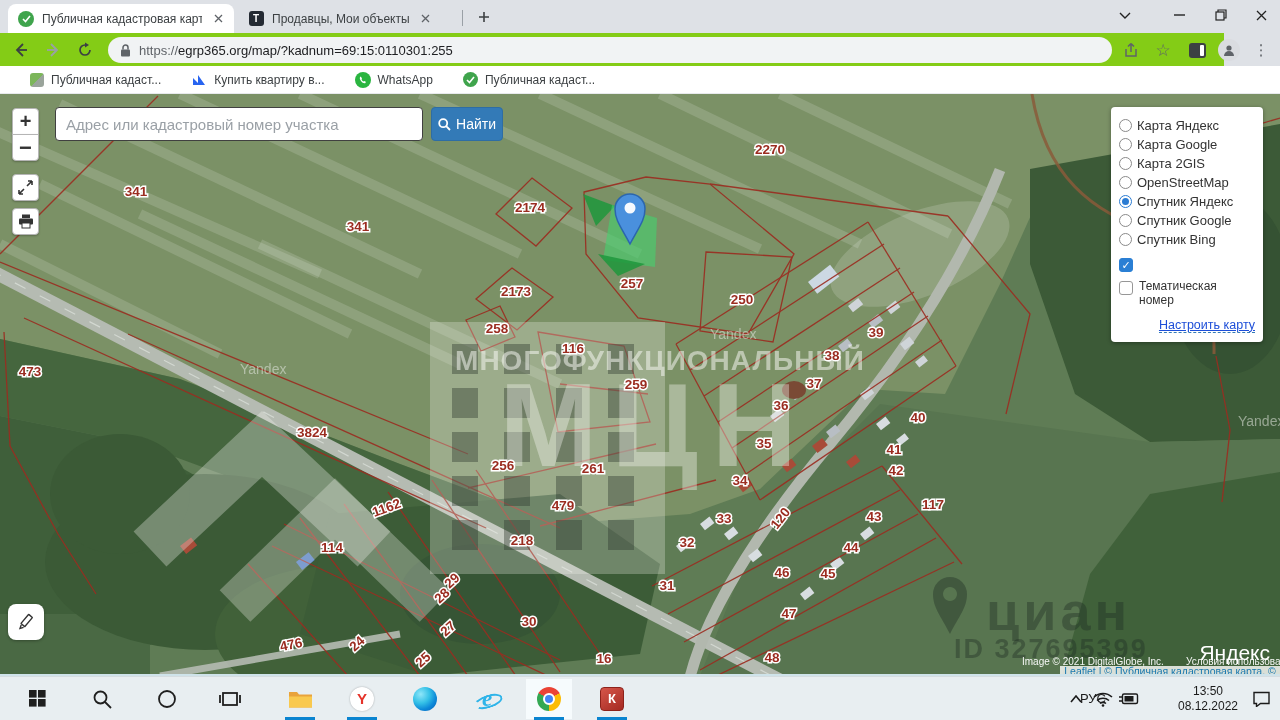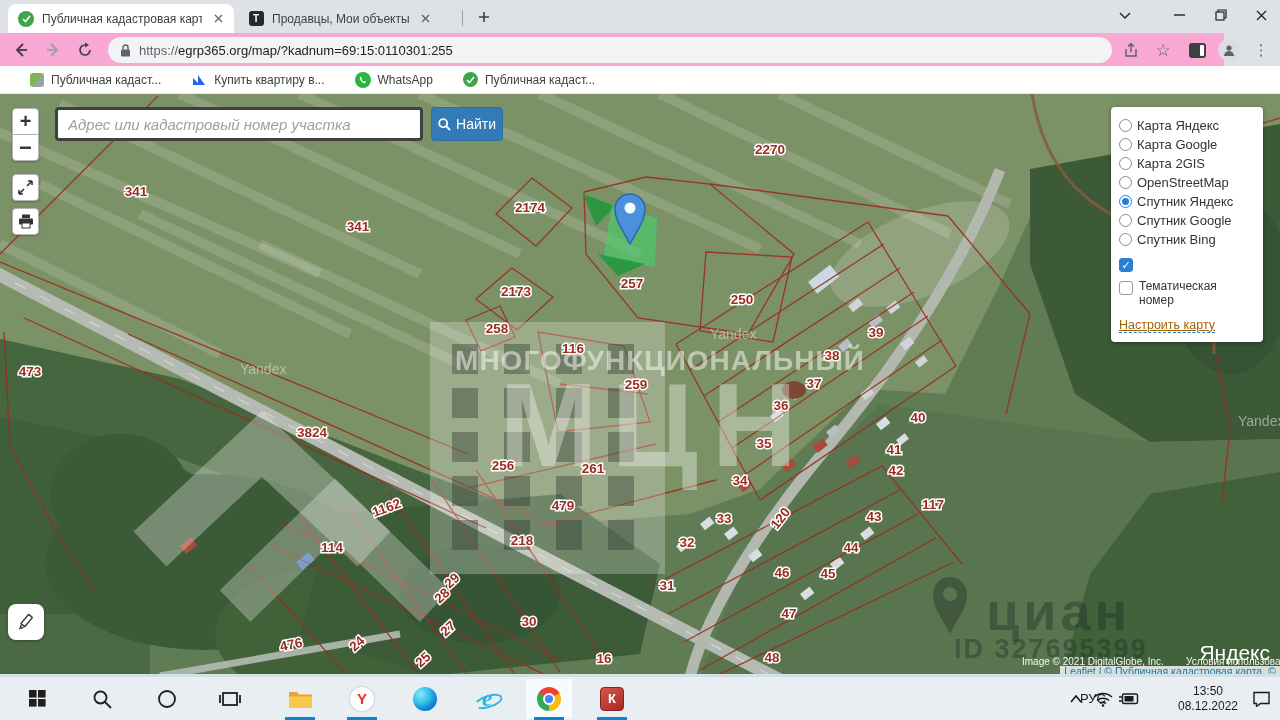--- a/index.html
+++ b/index.html
@@ -15,21 +15,21 @@
   .tab .title{white-space:nowrap;overflow:hidden;max-width:160px;margin:0 8px;}
   .favicon{width:16px;height:16px;flex:0 0 16px;display:flex;align-items:center;justify-content:center;}
   .fav-check{width:16px;height:16px;border-radius:50%;background:#3fa44c;display:flex;align-items:center;justify-content:center;}
   .fav-dark{width:15px;height:15px;border-radius:3px;background:#242a33;color:#fff;font-size:10px;font-weight:bold;
             display:flex;align-items:center;justify-content:center;}
   .tab-close{width:16px;height:16px;border-radius:50%;display:flex;align-items:center;justify-content:center;}
   .tab-divider{position:absolute;top:10px;left:462px;width:1px;height:16px;background:#9aa0a6;}
   .newtab{position:absolute;top:7px;left:474px;width:20px;height:20px;display:flex;align-items:center;justify-content:center;}
   .winctl{position:absolute;top:0;height:30px;width:34px;display:flex;align-items:center;justify-content:center;}
 
-  #toolbar{position:absolute;top:33px;left:0;width:1224px;height:33px;background:#f9a8d4;}
+  #toolbar{position:absolute;top:33px;left:0;width:1224px;height:33px;background:#84cc16;}
   .navic{position:absolute;top:4px;width:26px;height:26px;display:flex;align-items:center;justify-content:center;border-radius:50%;}
   #urlbar{position:absolute;top:4px;left:108px;width:1004px;height:26px;background:#f1f3f4;border-radius:13px;
           display:flex;align-items:center;padding:0 12px;font-size:13px;color:#202124;}
   #urlbar .scheme{color:#5f6368;}
   #toolbar .right-ic{position:absolute;top:4px;width:26px;height:26px;display:flex;align-items:center;justify-content:center;}
   .avatar-circle{width:22px;height:22px;border-radius:50%;background:#dadce0;display:flex;align-items:center;justify-content:center;}
   .dots{font-size:15px;color:#5f6368;letter-spacing:0;}
 
   #bookmarksbar{position:absolute;top:66px;left:0;width:1280px;height:28px;background:#fff;
                 display:flex;align-items:center;padding-left:30px;gap:30px;border-bottom:1px solid #e8eaed;}
@@ -42,38 +42,38 @@
   #mapsvg{position:absolute;top:0;left:0;}
   .plabel{font-family:"Liberation Sans",sans-serif;font-size:13.5px;font-weight:bold;fill:#9b2c20;
           stroke:#ffffff;stroke-width:3px;paint-order:stroke;text-anchor:middle;}
   .ywm{font-size:14px;fill:rgba(225,230,222,.55);}
   .mapbtn{position:absolute;background:#fff;border:1px solid #b5b5b5;border-radius:4px;width:27px;height:27px;
           display:flex;align-items:center;justify-content:center;color:#333;box-shadow:0 1px 2px rgba(0,0,0,.25);}
   #zoomin{left:12px;top:14px;border-radius:4px 4px 0 0;font-size:20px;font-weight:bold;}
   #zoomout{left:12px;top:40px;border-radius:0 0 4px 4px;font-size:22px;font-weight:bold;}
   #expandbtn{left:12px;top:80px;}
   #printbtn{left:12px;top:114px;}
-  #searchbox{position:absolute;left:55px;top:13px;width:368px;height:34px;background:#fff;border:3px solid #404040;
-             border-radius:4px;padding:0 10px;font-size:15px;color:#1d4ed8;font-family:"Liberation Sans",sans-serif;font-style:italic;}
+  #searchbox{position:absolute;left:55px;top:13px;width:368px;height:34px;background:#fff;border:1px solid #404040;
+             border-radius:4px;padding:0 10px;font-size:15px;color:#1d4ed8;font-family:"Liberation Sans",sans-serif;}
   #searchbox::placeholder{color:#9aa0a6;}
   #findbtn{position:absolute;left:431px;top:13px;height:34px;width:72px;background:#337ab7;border:1px solid #2e6da4;
            border-radius:4px;color:#fff;font-size:14px;display:flex;align-items:center;justify-content:center;gap:5px;}
   #panel{position:absolute;left:1111px;top:13px;width:152px;background:#fff;border-radius:4px;
          box-shadow:0 1px 4px rgba(0,0,0,.35);padding:9px 8px 10px 8px;}
   .radio-row{display:flex;align-items:center;gap:5px;font-size:13px;color:#333;height:19px;cursor:default;}
   .radio{width:13px;height:13px;border-radius:50%;border:1px solid #8a8a8a;background:#fff;flex:0 0 13px;position:relative;}
   .radio.checked{border-color:#2b7cd3;}
   .radio.checked::after{content:"";position:absolute;left:2px;top:2px;width:7px;height:7px;border-radius:50%;background:#2b7cd3;}
   .cb-row{display:flex;align-items:flex-start;gap:6px;font-size:12px;color:#333;margin-top:8px;line-height:1.15;}
   .cbox{width:14px;height:14px;border:1px solid #979797;border-radius:3px;background:#fff;flex:0 0 14px;
         display:flex;align-items:center;justify-content:center;font-size:11px;color:#fff;margin-top:1px;}
   .cbox.checked{background:#2a7fd4;border-color:#2a7fd4;}
   #sharebtn{margin:12px auto 0 auto;display:block;background:#d9534f;border:1px solid #d43f3a;border-radius:4px;
             color:#fff;font-size:13px;padding:7px 9px;width:100%;font-family:"Liberation Sans",sans-serif;}
-  #configlink{display:block;text-align:left;margin-top:10px;font-size:12.5px;color:#a16207;}
+  #configlink{display:block;text-align:right;margin-top:10px;font-size:12.5px;color:#1d4ed8;}
   #configlink span{border-bottom:1px dashed #337ab7;}
   #pencilbtn{position:absolute;left:8px;top:510px;width:36px;height:36px;background:#fff;border-radius:8px;
              box-shadow:0 1px 3px rgba(0,0,0,.3);display:flex;align-items:center;justify-content:center;}
   #notfound{position:absolute;left:8px;top:553px;height:27px;background:#fff;border-radius:14px;display:flex;
             align-items:center;padding:0 13px;font-size:13px;color:#4a4a4a;box-shadow:0 1px 2px rgba(0,0,0,.25);}
 
   
   #taskbar{position:absolute;top:676px;left:0;width:1280px;height:44px;background:#e8eef1;border-top:1px solid #d5dde1;}
   .tb{position:absolute;top:0;width:44px;height:43px;display:flex;align-items:center;justify-content:center;}
   .tb-active{position:absolute;top:2px;left:526px;width:46px;height:40px;background:#f6fbfd;}

